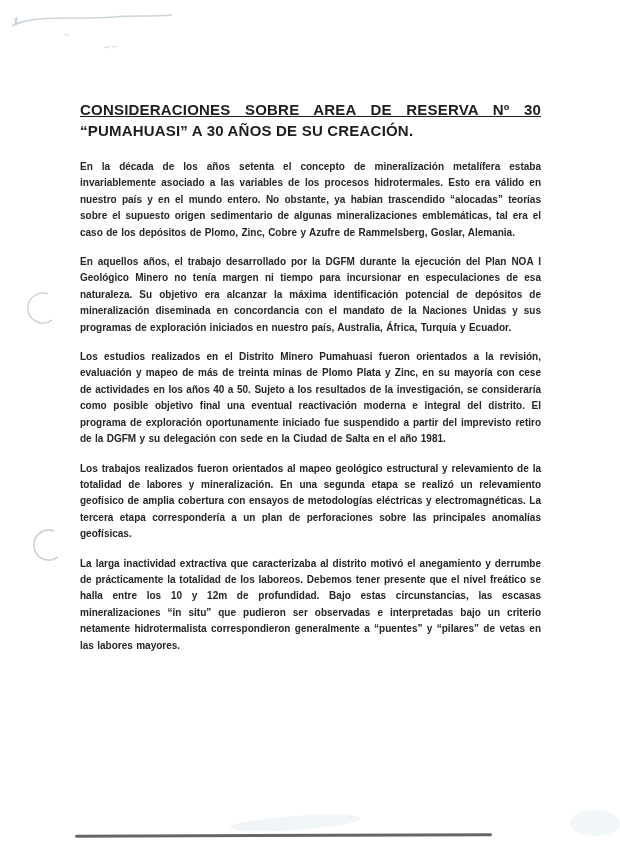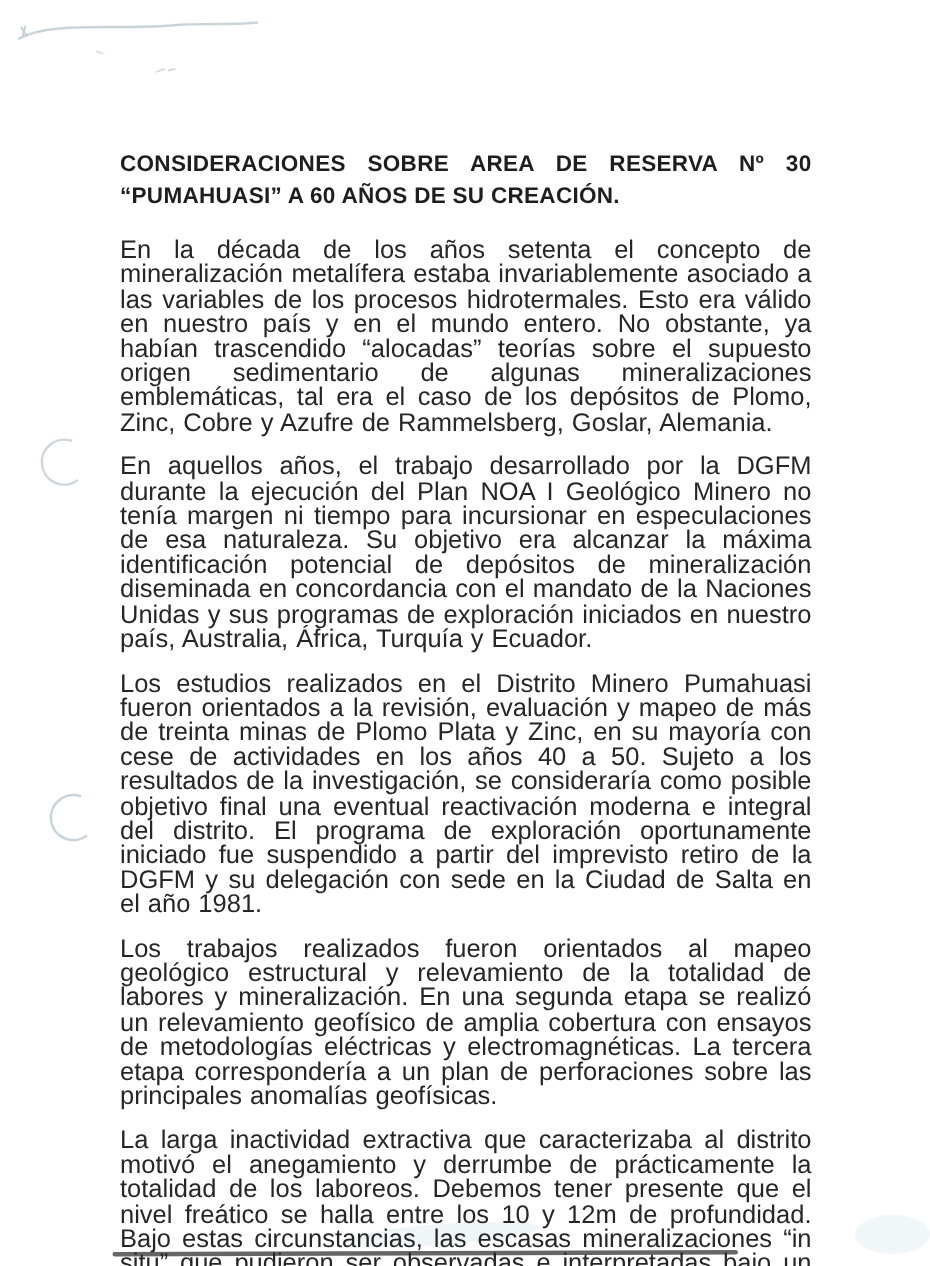--- a/index.html
+++ b/index.html
@@ -22,29 +22,31 @@
     font-size:15px;
     font-weight:bold;
     line-height:21px;
     color:#1e1e1e;
     letter-spacing:0.2px;
   }
   .title-line-1 {
     display:block;
     text-align:justify;
     text-align-last:justify;
+    text-decoration:underline;
   }
   .title-line-2 { display:block; }
   .para {
     margin:0 0 13px 0;
-    font-size:17px;
+    font-size:10px;
     line-height:16.4px;
     text-align:justify;
     word-spacing:0.6px;
     color:#262626;
+    font-weight:bold;
   }
   .artifact { position:absolute; pointer-events:none; }
   .pencil-scribble { left:4px; top:4px; }
   .margin-mark-top { left:10px; top:280px; }
   .margin-mark-bottom { left:14px; top:515px; }
   .scan-smudge {
     position:absolute;
     left:230px; top:816px;
     width:130px; height:14px;
     background:#eef4f6;
@@ -91,21 +93,21 @@
   </svg>
 
   <div class="scan-smudge"></div>
   <div class="scan-smudge-2"></div>
 
   <div class="scan-edge-line"></div>
 
   <div class="content">
     <h1 class="doc-title">
       <span class="title-line-1">CONSIDERACIONES SOBRE AREA DE RESERVA Nº 30</span>
-      <span class="title-line-2">“PUMAHUASI” A 60 AÑOS DE SU CREACIÓN.</span>
+      <span class="title-line-2">“PUMAHUASI” A 30 AÑOS DE SU CREACIÓN.</span>
     </h1>
 
     <div id="paragraphs">
         <p class="para">En la década de los años setenta el concepto de mineralización metalífera estaba invariablemente asociado a las variables de los procesos hidrotermales. Esto era válido en nuestro país y en el mundo entero. No obstante, ya habían trascendido “alocadas” teorías sobre el supuesto origen sedimentario de algunas mineralizaciones emblemáticas, tal era el caso de los depósitos de Plomo, Zinc, Cobre y Azufre de Rammelsberg, Goslar, Alemania.</p>
         <p class="para">En aquellos años, el trabajo desarrollado por la DGFM durante la ejecución del Plan NOA I Geológico Minero no tenía margen ni tiempo para incursionar en especulaciones de esa naturaleza. Su objetivo era alcanzar la máxima identificación potencial de depósitos de mineralización diseminada en concordancia con el mandato de la Naciones Unidas y sus programas de exploración iniciados en nuestro país, Australia, África, Turquía y Ecuador.</p>
         <p class="para">Los estudios realizados en el Distrito Minero Pumahuasi fueron orientados a la revisión, evaluación y mapeo de más de treinta minas de Plomo Plata y Zinc, en su mayoría con cese de actividades en los años 40 a 50. Sujeto a los resultados de la investigación, se consideraría como posible objetivo final una eventual reactivación moderna e integral del distrito. El programa de exploración oportunamente iniciado fue suspendido a partir del imprevisto retiro de la DGFM y su delegación con sede en la Ciudad de Salta en el año 1981.</p>
         <p class="para">Los trabajos realizados fueron orientados al mapeo geológico estructural y relevamiento de la totalidad de labores y mineralización. En una segunda etapa se realizó un relevamiento geofísico de amplia cobertura con ensayos de metodologías eléctricas y electromagnéticas. La tercera etapa correspondería a un plan de perforaciones sobre las principales anomalías geofísicas.</p>
         <p class="para">La larga inactividad extractiva que caracterizaba al distrito motivó el anegamiento y derrumbe de prácticamente la totalidad de los laboreos. Debemos tener presente que el nivel freático se halla entre los 10 y 12m de profundidad. Bajo estas circunstancias, las escasas mineralizaciones “in situ” que pudieron ser observadas e interpretadas bajo un criterio netamente hidrotermalista correspondieron generalmente a “puentes” y “pilares” de vetas en las labores mayores.</p>
       </div>
   </div>

